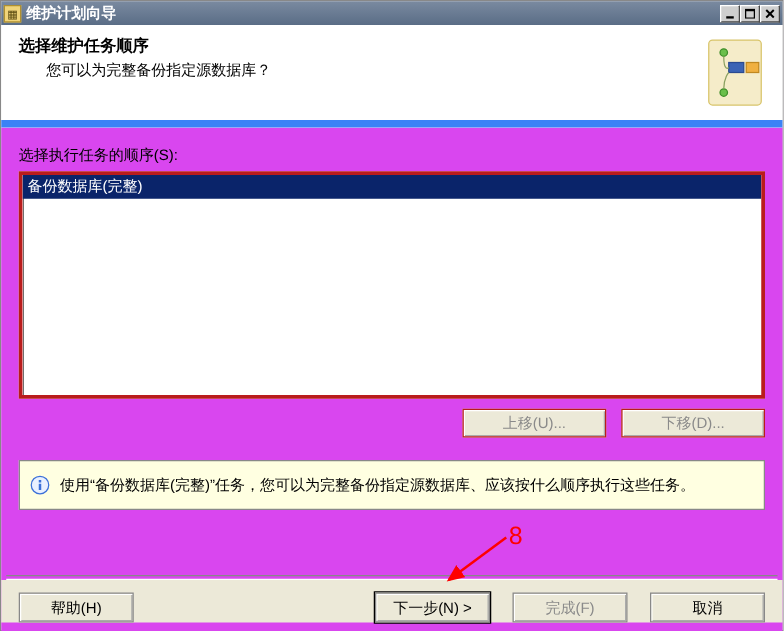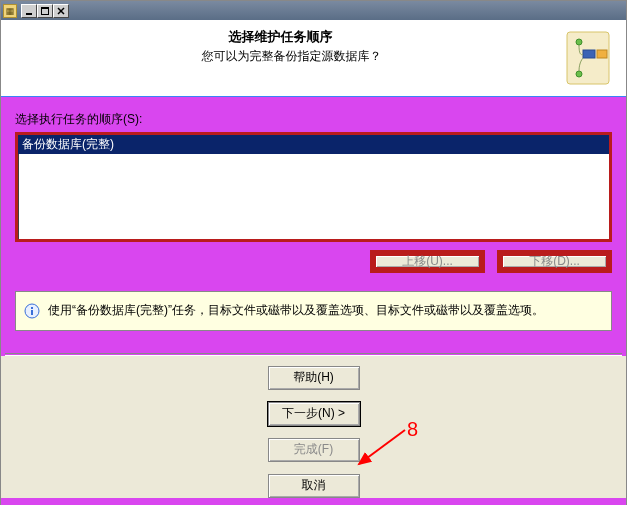--- a/index.html
+++ b/index.html
@@ -64,24 +64,23 @@
     line-height: 1;
     color: #000;
     margin-left: 0px;
     box-sizing: border-box;
   }
 
   
   .wizard-header {
     height: 76px;
     background: #fff;
-    border-bottom: 1px solid #3b82f6;
+    border-bottom: 6px solid #3b82f6;
     position: relative;
     display: flex;
-    text-align: center;
   }
   .wizard-header .header-text {
     padding: 8px 12px 0 14px;
     flex: 1;
     color: #000;
   }
   .wizard-header .heading {
     font-size: 13px;
     font-weight: bold;
     color: #000;
@@ -98,21 +97,20 @@
     align-items: center;
     justify-content: center;
   }
   .header-image svg {
     width: 54px;
     height: 60px;
   }
   .outer-frame .wizard-body,
   .outer-frame .button-row {
     background: #ece9d8;
-    flex-direction: column;
   }
   .body-bg {
     background: #d946ef;
     height: calc(100% - 19px - 76px);
     box-sizing: border-box;
     display: flex;
     flex-direction: column;
   }
   .order-label {
     margin: 14px 14px 4px 14px;
@@ -139,21 +137,21 @@
   .move-row {
     margin: 8px 14px 0 14px;
     display: flex;
     justify-content: flex-end;
     gap: 12px;
   }
   .std-btn {
     height: 23px;
     min-width: 115px;
     background: #ece9d8;
-    border: 6px solid #b91c1c;
+    border: 1px solid #b91c1c;
     box-shadow: inset 1px 1px 0 #fff, inset -1px -1px 0 #aaa;
     font-family: inherit;
     font-size: 12px;
     display: inline-flex;
     align-items: center;
     justify-content: center;
     padding: 0 8px;
     box-sizing: border-box;
   }
   .std-btn.disabled {
@@ -237,20 +235,21 @@
     color: #8a8a8a;
   }
 </style>
 </head>
 <body>
 
 <div class="outer-frame">
 
   <div class="titlebar">
     <span class="title-icon">▦</span>
+    <span class="title-text">维护计划向导</span>
     <div class="win-btns">
       <div class="win-btn">
         <svg width="8" height="8">
             <rect x="1" y="6" width="6" height="2" fill="#000"></rect>
           </svg>
       </div>
       <div class="win-btn">
         <svg width="8" height="8">
             <rect x="0.5" y="0.5" width="7" height="7" fill="none" stroke="#000"></rect>
             <rect x="0" y="0" width="8" height="2" fill="#000"></rect>
@@ -298,21 +297,21 @@
 
     <div class="info-area">
       <div class="info-box">
         <span class="info-icon">
           <svg viewBox="0 0 16 16">
               <circle cx="8" cy="8" r="7" fill="#e8f0ff" stroke="#3a6fd8"></circle>
               <rect x="7" y="7" width="2" height="5" fill="#3a6fd8"></rect>
               <rect x="7" y="4" width="2" height="2" fill="#3a6fd8"></rect>
             </svg>
         </span>
-        <span class="info-text">使用“备份数据库(完整)”任务，目标文件或磁带以及覆盖选项、目标文件或磁带以及覆盖选项。</span>
+        <span class="info-text">使用“备份数据库(完整)”任务，您可以为完整备份指定源数据库、应该按什么顺序执行这些任务。</span>
       </div>
     </div>
 
     <div style="flex:1"></div>
 
     <div class="divider"></div>
 
     <div class="button-row">
       <div class="nav-btn">帮助(H)</div>
       <div class="spacer"></div>

